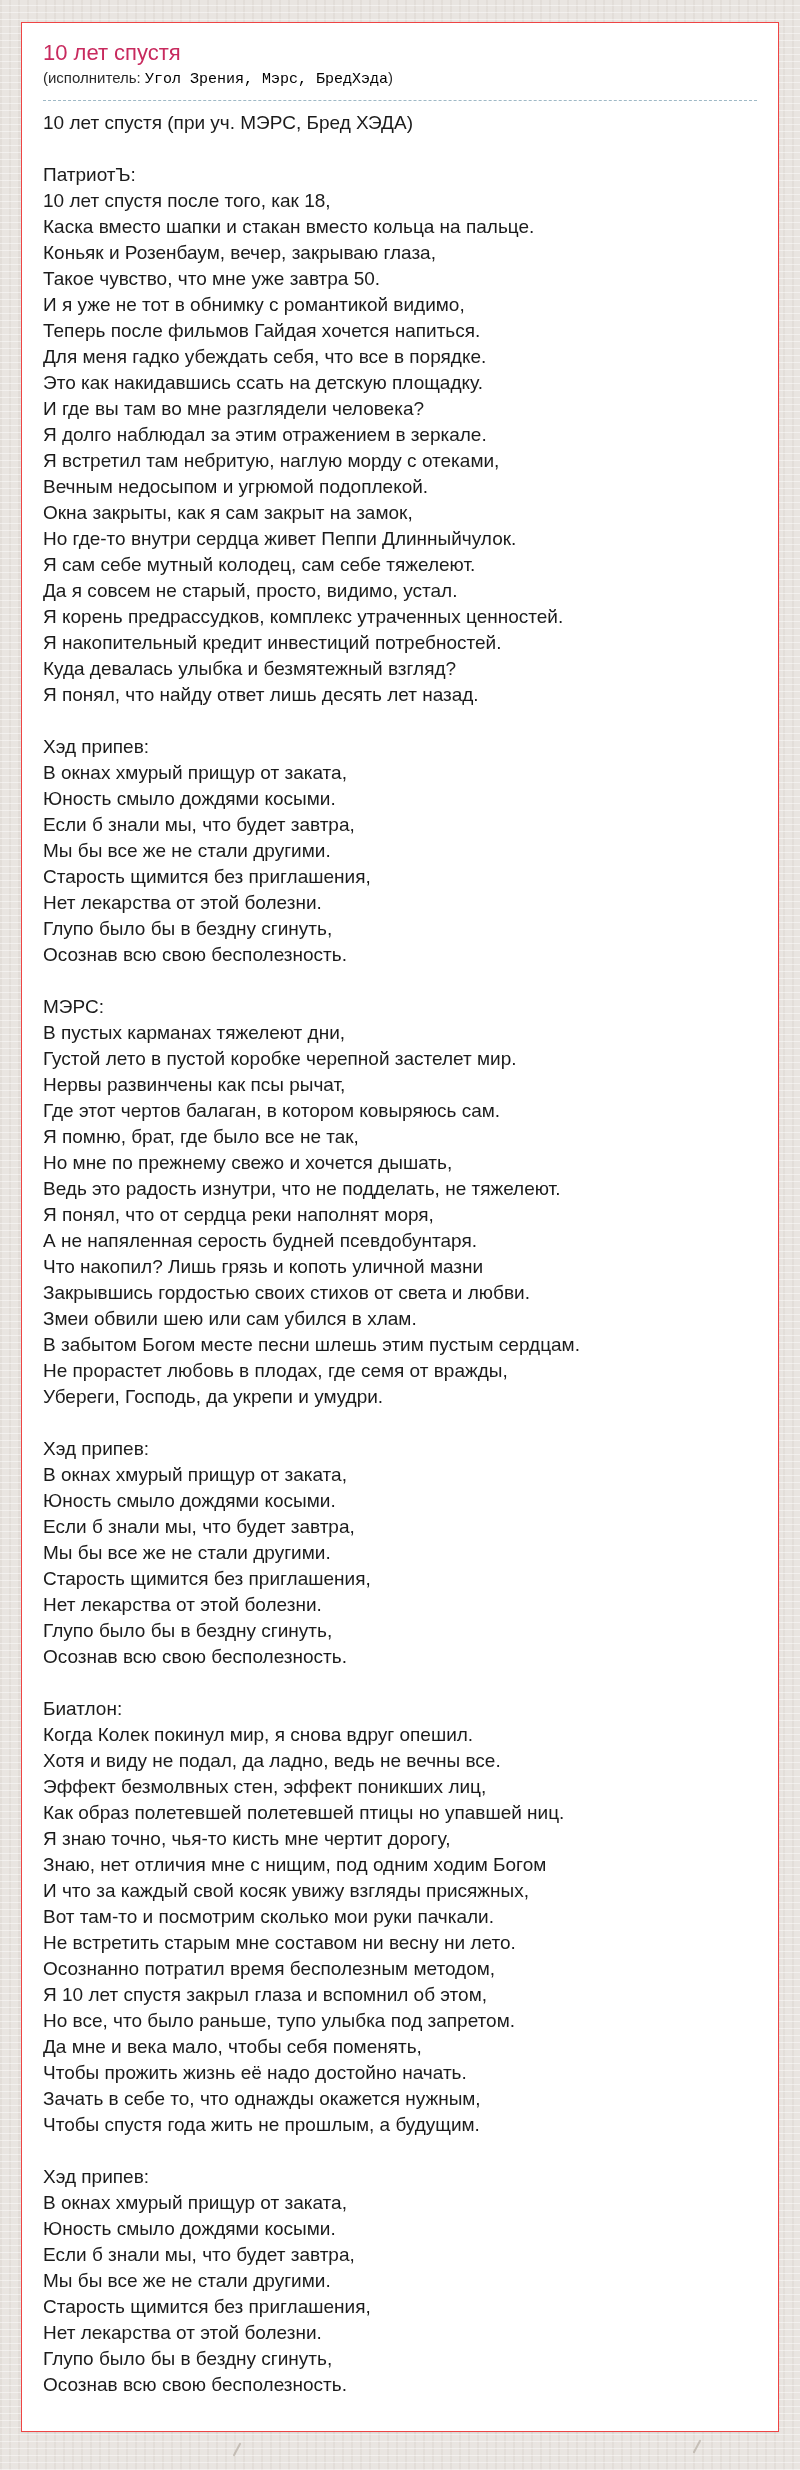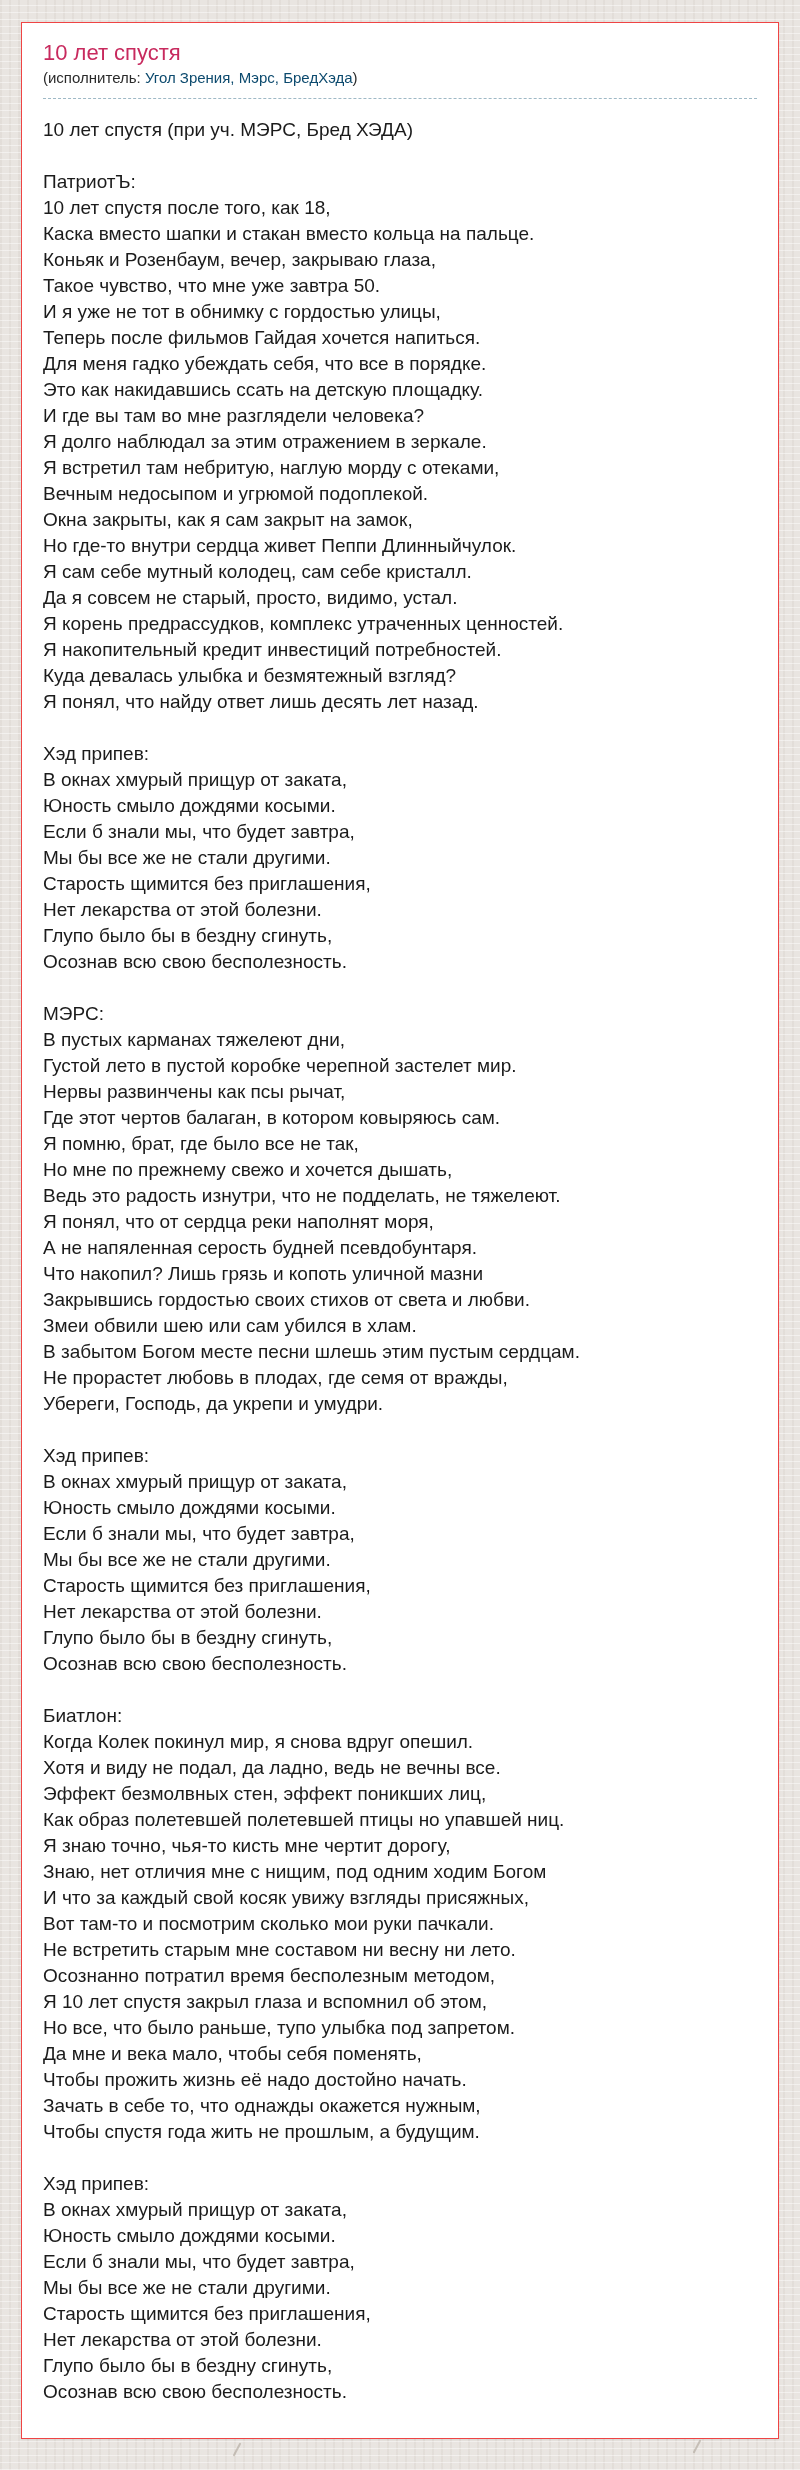--- a/index.html
+++ b/index.html
@@ -38,26 +38,27 @@
     font-weight: 400;
     color: #c82a5e;
   }
   .performer-line {
     margin-top: 2px;
     font-size: 15px;
     line-height: 20px;
     color: #2b2b2b;
   }
   .performer-link {
-    color: #0c4a6e;
+    color: #000000;
     text-decoration: none;
     cursor: pointer;
+    font-family: Liberation Mono, monospace;
   }
   .lyrics {
-    margin-top: 18px;
+    margin-top: 9px;
     font-size: 19px;
     line-height: 26px;
     color: #1b1b1b;
   }
   .lyric-line {
     white-space: nowrap;
   }
   .scratch {
     position: absolute;
     width: 2px;
@@ -79,31 +80,31 @@
   </div>
 
   <div class="lyrics">
       <div class="lyric-line">10 лет спустя (при уч. МЭРС, Бред ХЭДА)</div>
       <div class="lyric-line">&nbsp;</div>
       <div class="lyric-line">ПатриотЪ:</div>
       <div class="lyric-line">10 лет спустя после того, как 18,</div>
       <div class="lyric-line">Каска вместо шапки и стакан вместо кольца на пальце.</div>
       <div class="lyric-line">Коньяк и Розенбаум, вечер, закрываю глаза,</div>
       <div class="lyric-line">Такое чувство, что мне уже завтра 50.</div>
-      <div class="lyric-line">И я уже не тот в обнимку с гордостью улицы,</div>
+      <div class="lyric-line">И я уже не тот в обнимку с романтикой видимо,</div>
       <div class="lyric-line">Теперь после фильмов Гайдая хочется напиться.</div>
       <div class="lyric-line">Для меня гадко убеждать себя, что все в порядке.</div>
       <div class="lyric-line">Это как накидавшись ссать на детскую площадку.</div>
       <div class="lyric-line">И где вы там во мне разглядели человека?</div>
       <div class="lyric-line">Я долго наблюдал за этим отражением в зеркале.</div>
       <div class="lyric-line">Я встретил там небритую, наглую морду с отеками,</div>
       <div class="lyric-line">Вечным недосыпом и угрюмой подоплекой.</div>
       <div class="lyric-line">Окна закрыты, как я сам закрыт на замок,</div>
       <div class="lyric-line">Но где-то внутри сердца живет Пеппи Длинныйчулок.</div>
-      <div class="lyric-line">Я сам себе мутный колодец, сам себе кристалл.</div>
+      <div class="lyric-line">Я сам себе мутный колодец, сам себе тяжелеют.</div>
       <div class="lyric-line">Да я совсем не старый, просто, видимо, устал.</div>
       <div class="lyric-line">Я корень предрассудков, комплекс утраченных ценностей.</div>
       <div class="lyric-line">Я накопительный кредит инвестиций потребностей.</div>
       <div class="lyric-line">Куда девалась улыбка и безмятежный взгляд?</div>
       <div class="lyric-line">Я понял, что найду ответ лишь десять лет назад.</div>
       <div class="lyric-line">&nbsp;</div>
       <div class="lyric-line">Хэд припев:</div>
       <div class="lyric-line">В окнах хмурый прищур от заката,</div>
       <div class="lyric-line">Юность смыло дождями косыми.</div>
       <div class="lyric-line">Если б знали мы, что будет завтра,</div>

